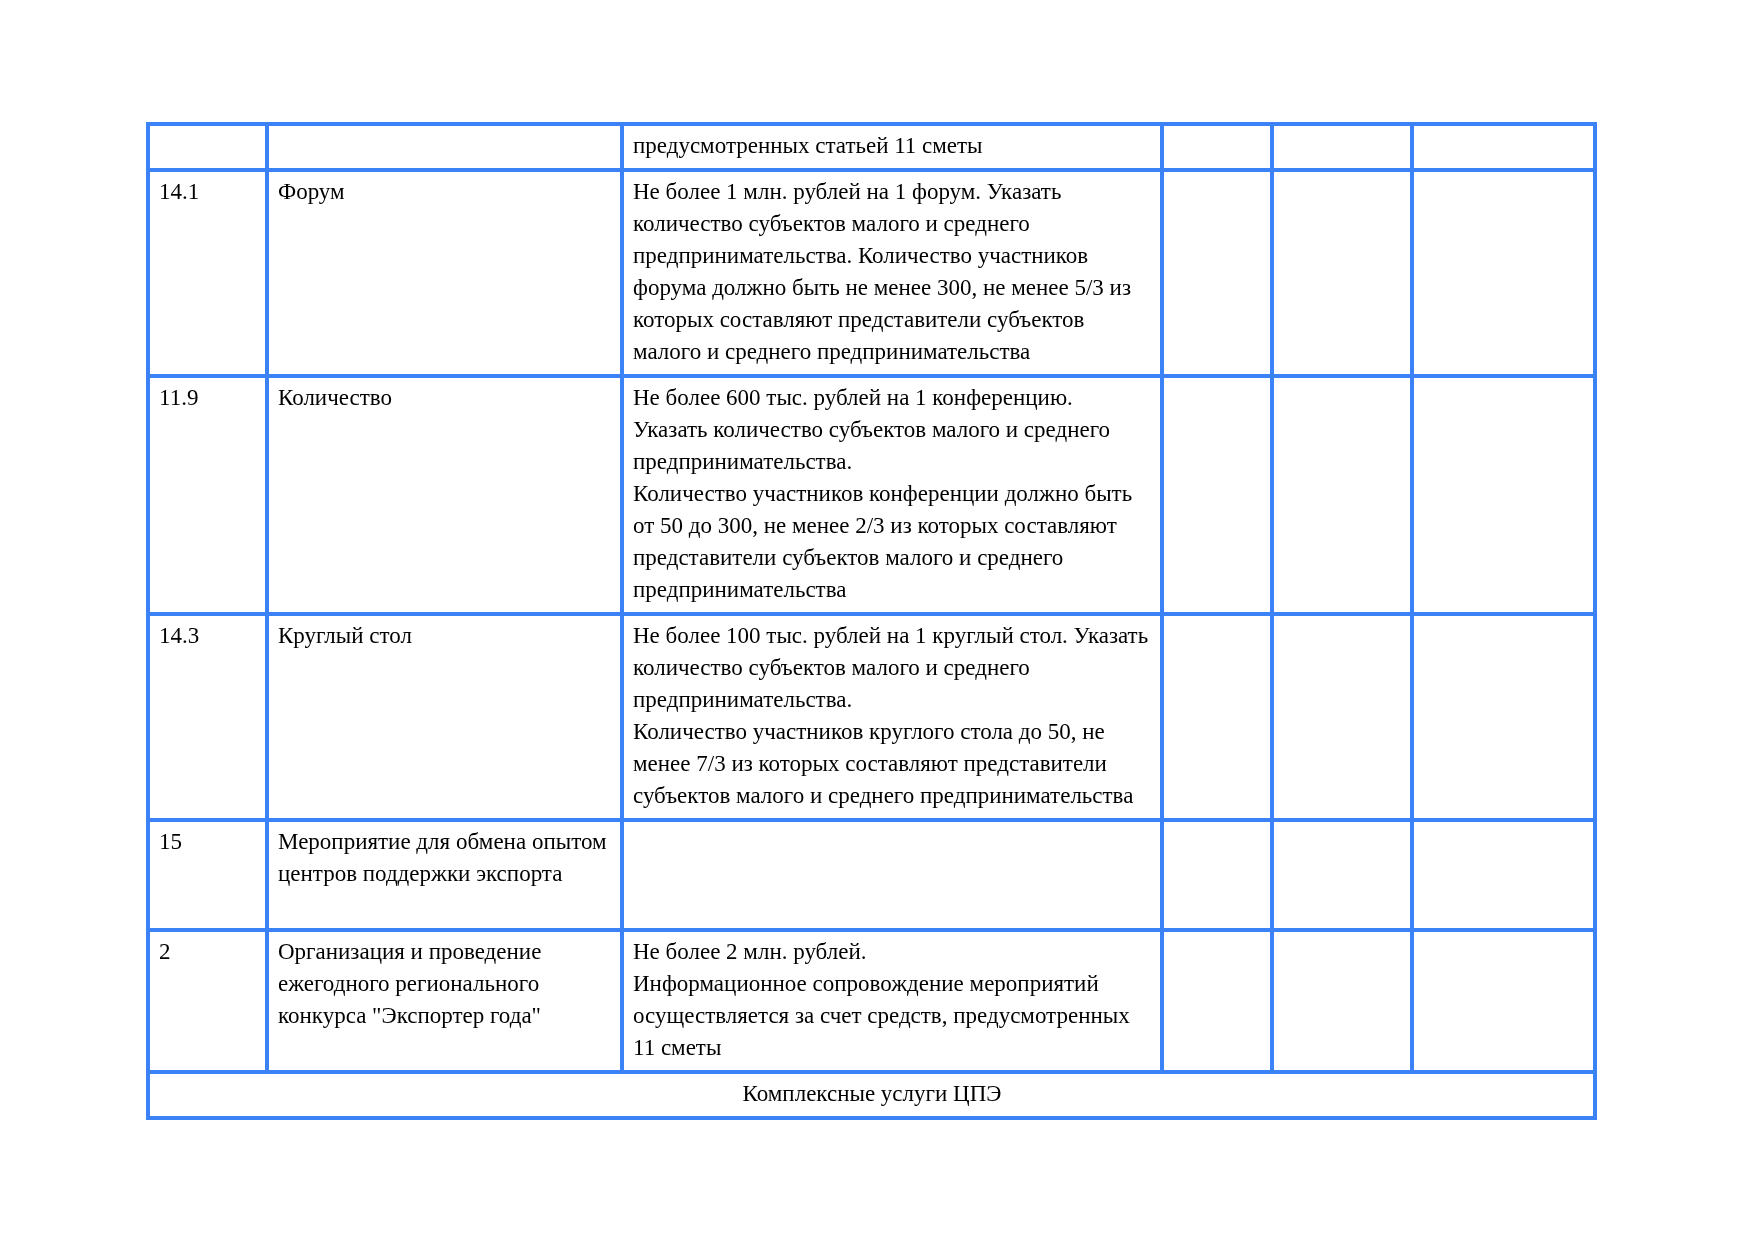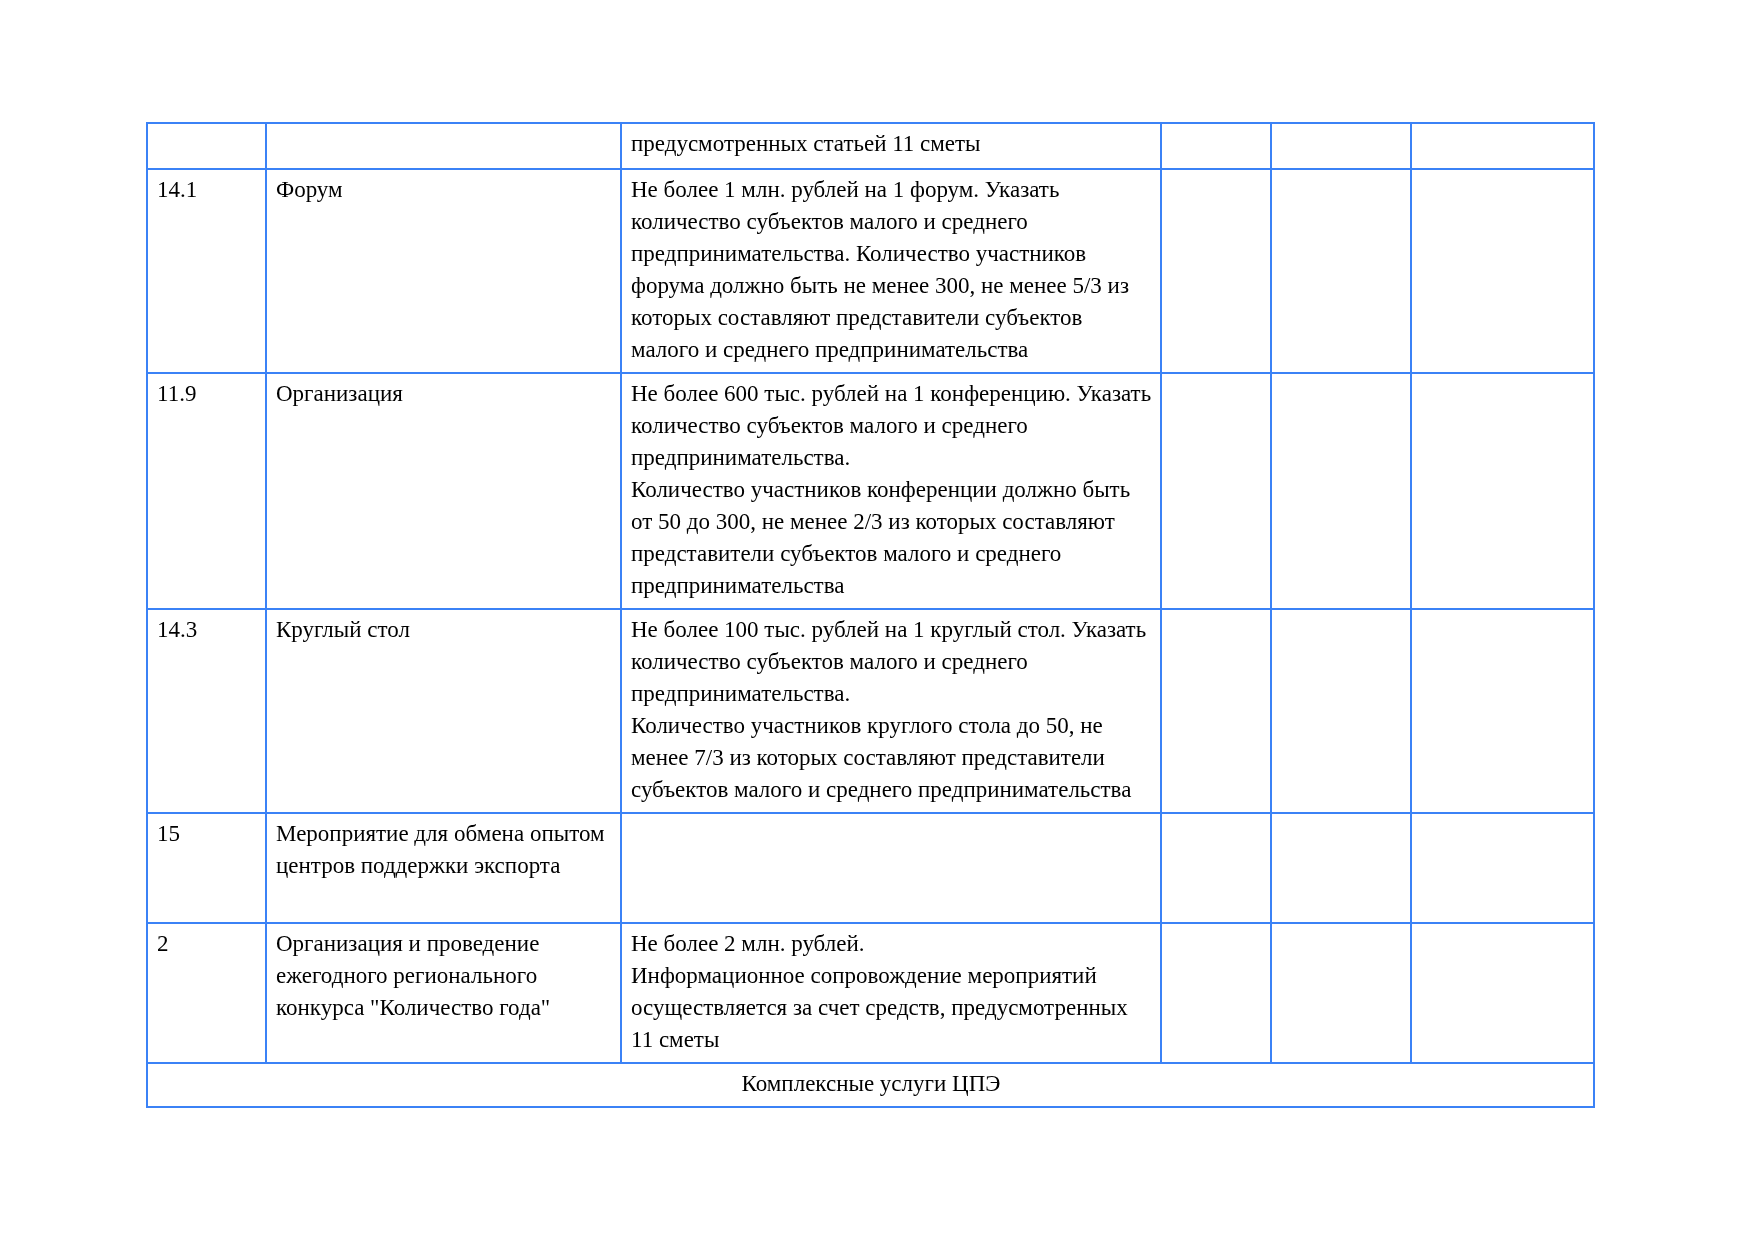--- a/index.html
+++ b/index.html
@@ -24,21 +24,21 @@
     left: 146px;
     top: 122px;
     width: 1447px;
   }
   table.doc-table {
     border-collapse: collapse;
     table-layout: fixed;
     width: 1447px;
   }
   table.doc-table td {
-    border: 2px solid #3b82f6;
+    border: 4px solid #3b82f6;
     vertical-align: top;
     padding: 4px 8px 6px 9px;
     font-size: 23px;
     line-height: 32px;
     white-space: pre-wrap;
     overflow: hidden;
   }
   tr.row-continuation td { height: 46px; }
   tr.row-15 td { height: 110px; }
   td.footer-cell {
@@ -76,21 +76,21 @@
           <td>14.1</td>
           <td>Форум</td>
           <td>Не более 1 млн. рублей на 1 форум. Указать количество субъектов малого и среднего предпринимательства. Количество участников форума должно быть не менее 300, не менее 5/3 из которых составляют представители субъектов малого и среднего предпринимательства</td>
           <td></td>
           <td></td>
           <td></td>
         </tr>
 
         <tr>
           <td>11.9</td>
-          <td>Организация</td>
+          <td>Количество</td>
           <td>Не более 600 тыс. рублей на 1 конференцию. Указать количество субъектов малого и среднего предпринимательства.
 Количество участников конференции должно быть от 50 до 300, не менее 2/3 из которых составляют представители субъектов малого и среднего предпринимательства</td>
           <td></td>
           <td></td>
           <td></td>
         </tr>
 
         <tr>
           <td>14.3</td>
           <td>Круглый стол</td>
@@ -105,21 +105,21 @@
           <td>15</td>
           <td>Мероприятие для обмена опытом центров поддержки экспорта</td>
           <td></td>
           <td></td>
           <td></td>
           <td></td>
         </tr>
 
         <tr>
           <td>2</td>
-          <td>Организация и проведение ежегодного регионального конкурса "Количество года"</td>
+          <td>Организация и проведение ежегодного регионального конкурса "Экспортер года"</td>
           <td>Не более 2 млн. рублей.
 Информационное сопровождение мероприятий осуществляется за счет средств, предусмотренных 11 сметы</td>
           <td></td>
           <td></td>
           <td></td>
         </tr>
 
         <tr>
           <td class="footer-cell" colspan="6">Комплексные услуги ЦПЭ</td>
         </tr>

